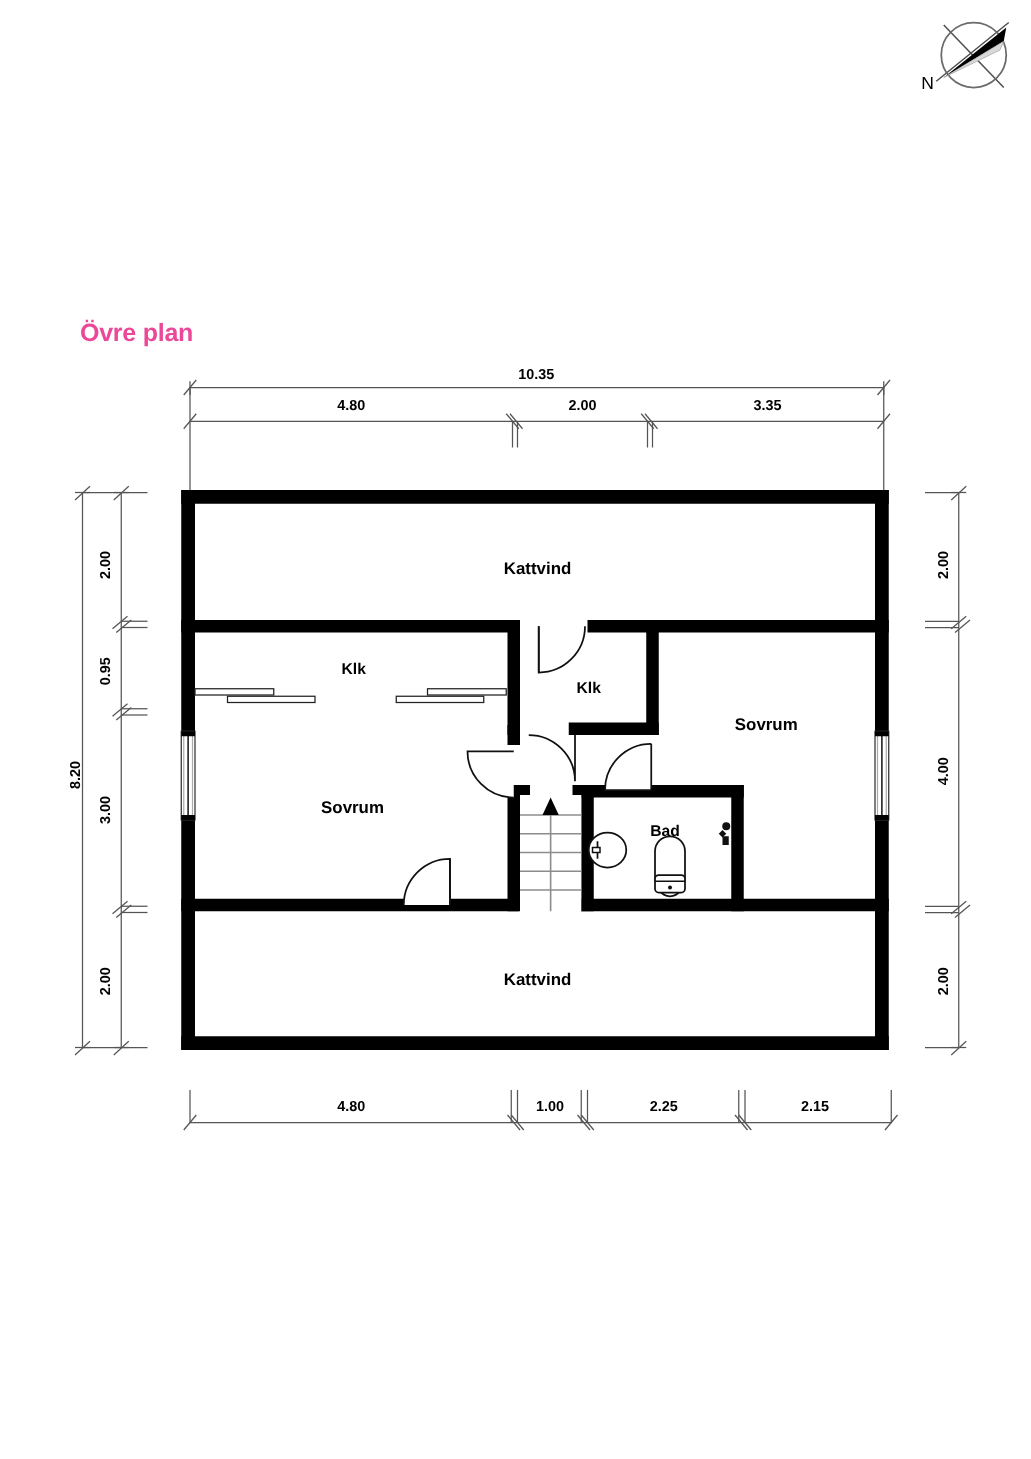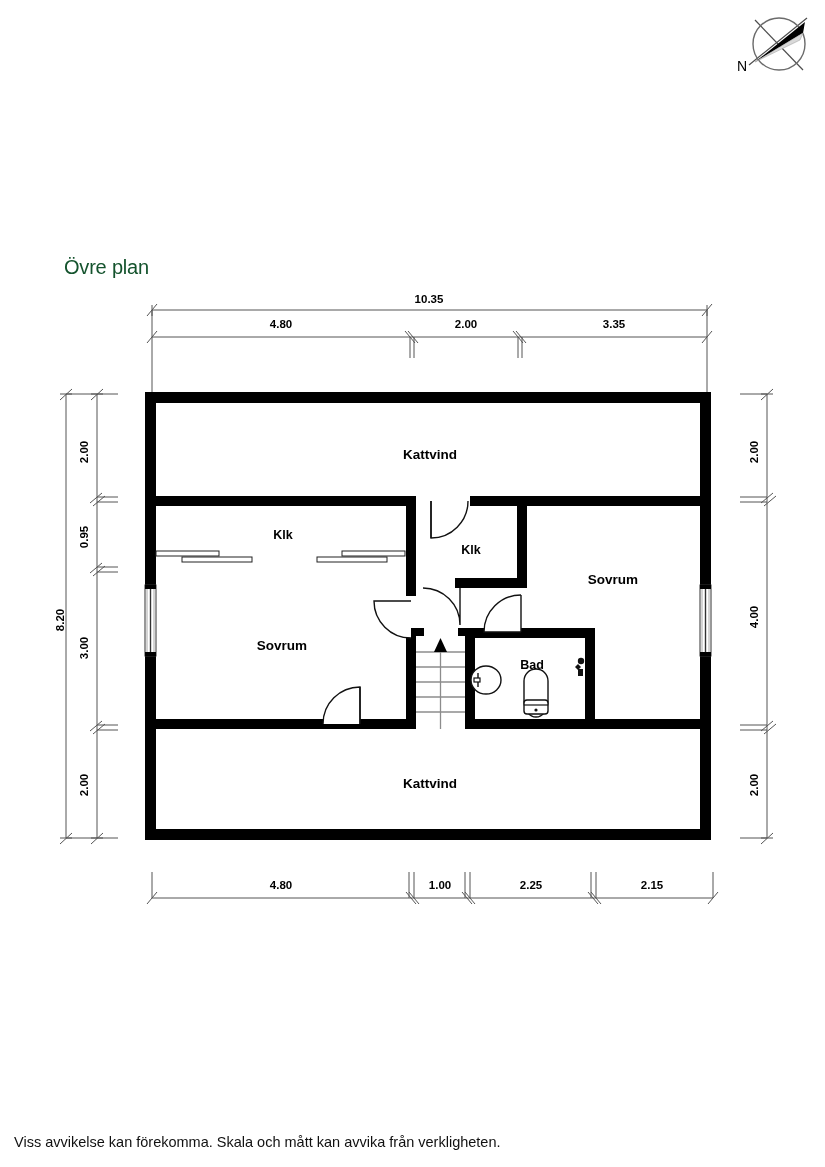--- a/index.html
+++ b/index.html
@@ -22,23 +22,23 @@
     width: 825px;
     height: 1167px;
   }
 
   
   .plan-title {
     position: absolute;
     left: 64px;
     top: 256px;
     font-size: 20px;
-    font-weight: normal;
+    font-weight: bold;
     letter-spacing: -0.2px;
-    color: #14532d;
+    color: #ec4899;
   }
 
   
   .compass {
     position: absolute;
     left: 733px;
     top: 8px;
     width: 86px;
     height: 82px;
   }
@@ -346,15 +346,14 @@
     <text class="room rm-lg" x="430" y="459">Kattvind</text>
     <text class="room rm-sm" x="283" y="539">Klk</text>
     <text class="room rm-sm" x="471" y="554">Klk</text>
     <text class="room rm-lg" x="613" y="584">Sovrum</text>
     <text class="room rm-lg" x="282" y="650">Sovrum</text>
     <text class="room rm-sm" x="532" y="669">Bad</text>
     <text class="room rm-lg" x="430" y="788">Kattvind</text>
 
   </svg>
 
-  <div class="footer-note">Viss avvikelse kan förekomma. Skala och mått kan avvika från verkligheten.</div>
 
 </div>
 
 </body></html>

